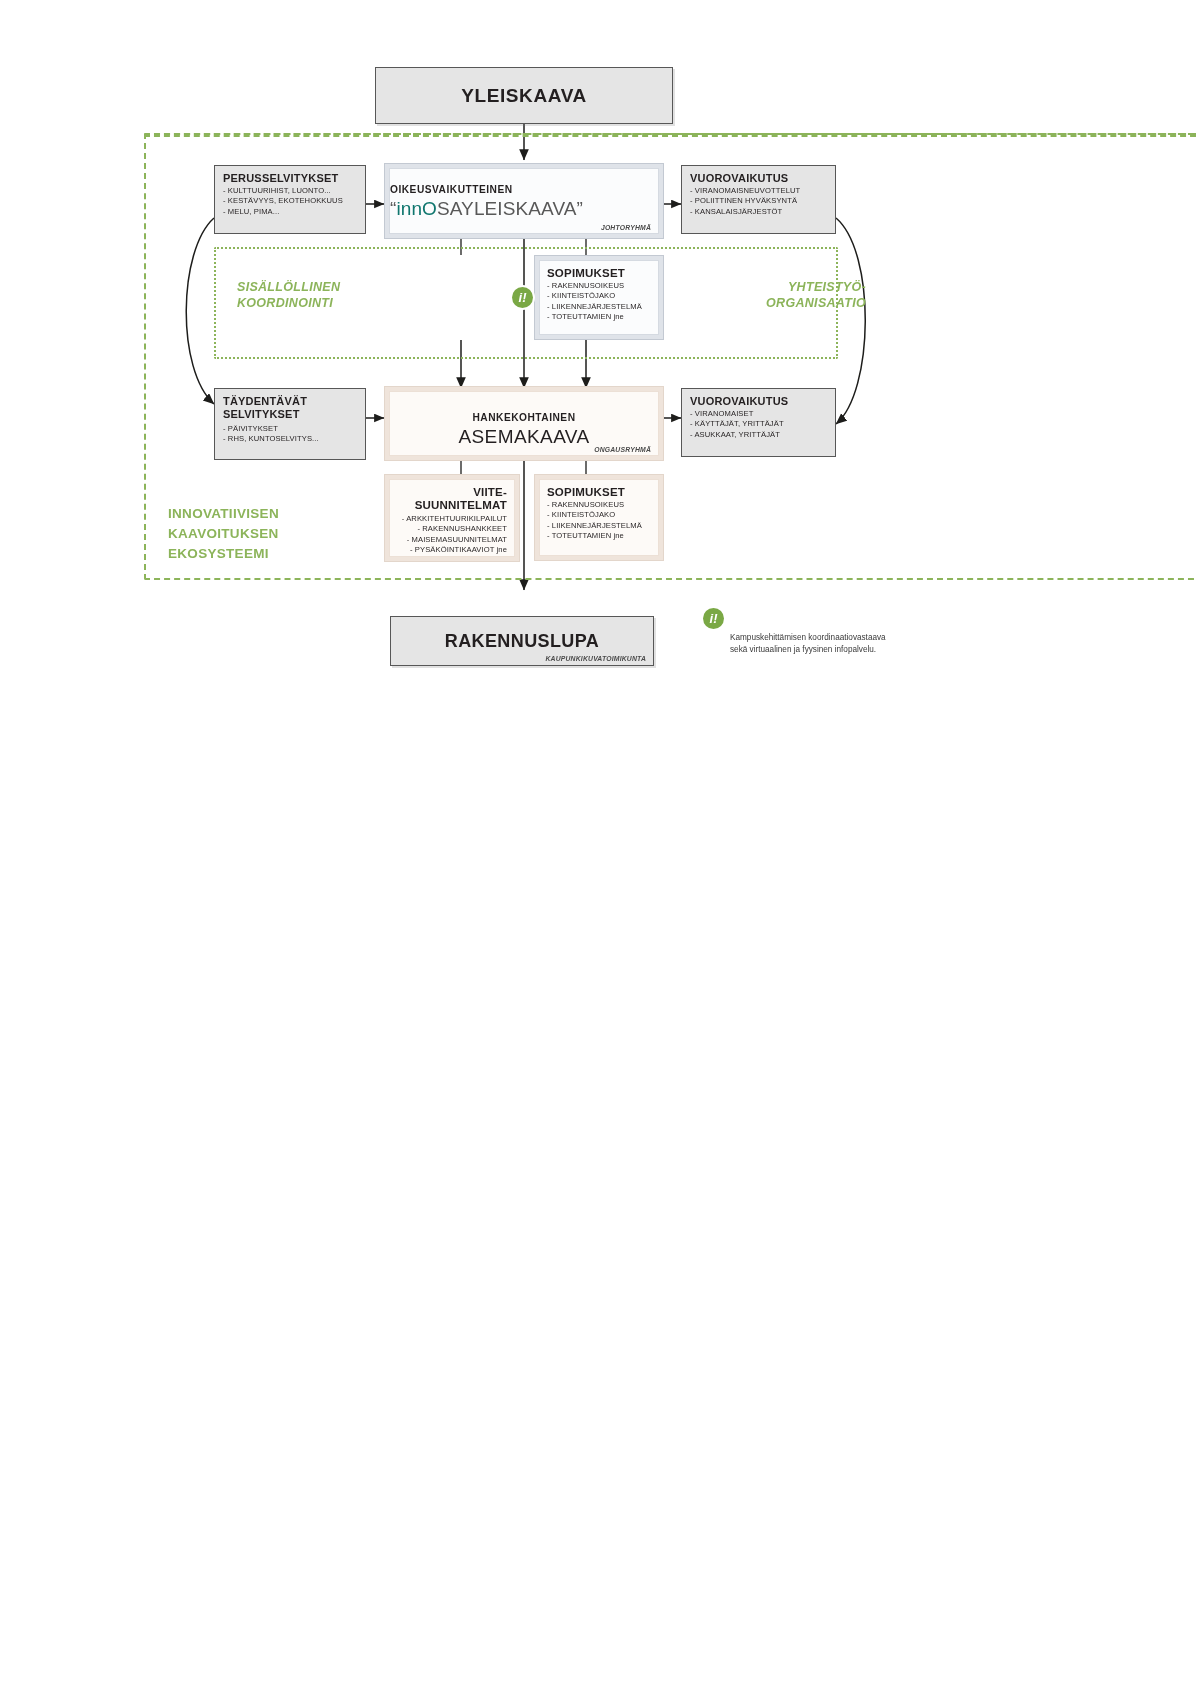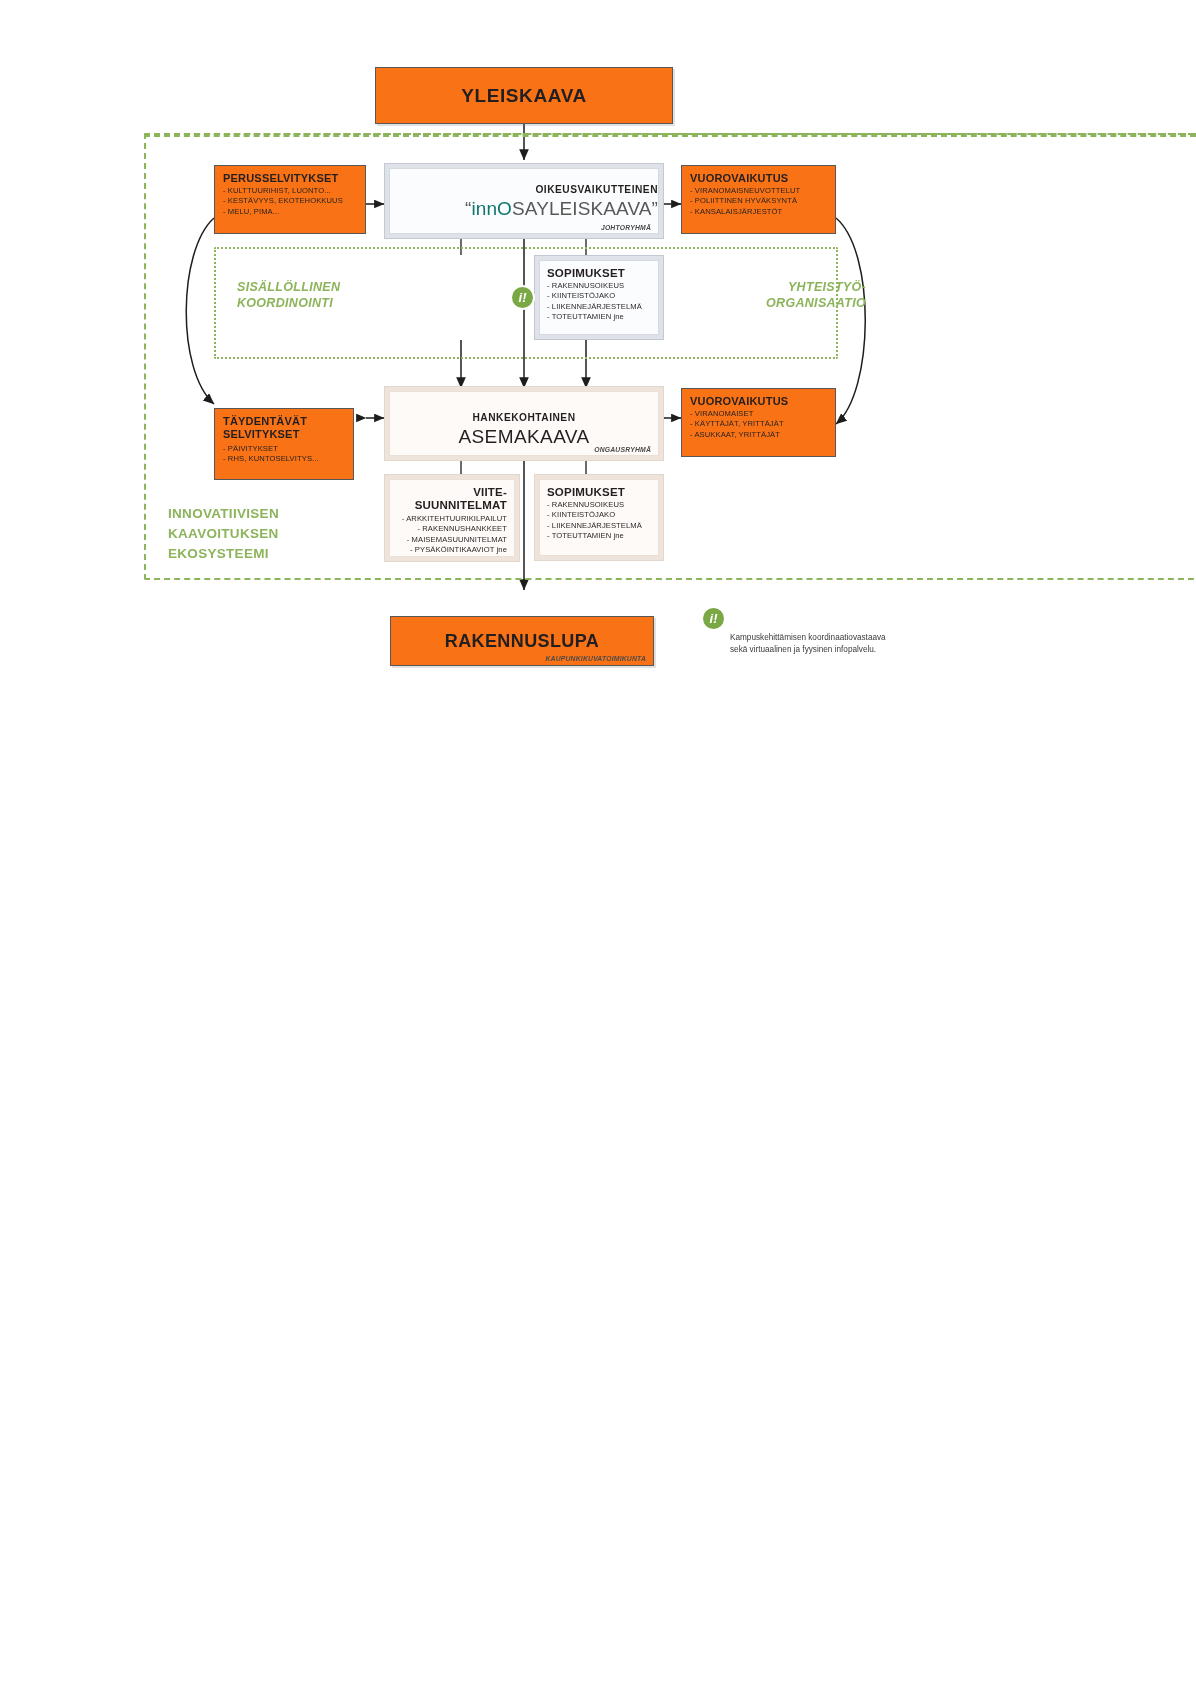--- a/index.html
+++ b/index.html
@@ -3,21 +3,21 @@
 <meta charset="utf-8">
 <style>
   html,body{margin:0;padding:0;background:#ffffff;}
   body{width:1196px;height:1692px;position:relative;font-family:"Liberation Sans",sans-serif;color:#231f20;}
   .stage{position:absolute;left:0;top:0;width:1196px;height:1692px;}
   svg.wires{position:absolute;left:0;top:0;width:1196px;height:1692px;pointer-events:none;}
 
   .box{position:absolute;box-sizing:border-box;}
 
   
-  .plain{border:1.6px solid #575757;background:#f97316;}
+  .plain{border:1.6px solid #575757;background:#e5e5e5;}
   .plain.shadow{box-shadow:2px 2px 0 rgba(120,120,120,.22);}
 
   
   .bluefr{background:#dfe3e9;border:1px solid #c3c9d2;padding:4px;}
   .bluefr>.inner{background:#fbfcfd;border:1px solid #d5dae1;width:100%;height:100%;box-sizing:border-box;}
 
   
   .beigefr{background:#efe4db;border:1px solid #e3d6cb;padding:4px;}
   .beigefr>.inner{background:#fdfaf7;border:1px solid #ece0d6;width:100%;height:100%;box-sizing:border-box;}
 
@@ -93,21 +93,21 @@
   <div class="box plain" style="left:214px;top:165px;width:152px;height:69px;padding:6px 8px;">
     <div class="hd" style="font-size:11px;margin-bottom:2px;">PERUSSELVITYKSET</div>
     <ul class="ul">
       <li>- KULTTUURIHIST, LUONTO...</li>
       <li>- KESTÄVYYS, EKOTEHOKKUUS</li>
       <li>- MELU, PIMA...</li>
     </ul>
   </div>
 
   <div class="box bluefr" style="left:384px;top:163px;width:280px;height:76px;">
-    <div class="inner" style="position:relative;display:flex;flex-direction:column;align-items:flex-end;justify-content:center;">
+    <div class="inner" style="position:relative;display:flex;flex-direction:column;align-items:flex-start;justify-content:center;">
       <div style="font-size:10.2px;font-weight:bold;letter-spacing:.5px;margin-top:2px;">OIKEUSVAIKUTTEINEN</div>
       <div style="font-size:19px;letter-spacing:.1px;margin-top:3px;color:#585858;">
         <span>“</span><span style="font-weight:normal;color:#0f766e;">innO</span><span>SAYLEISKAAVA</span><span>”</span>
       </div>
       <div class="sub" style="position:absolute;right:7px;bottom:2px;">JOHTORYHMÄ</div>
     </div>
   </div>
 
   <div class="box plain" style="left:681px;top:165px;width:155px;height:69px;padding:6px 8px;">
     <div class="hd" style="font-size:11px;margin-bottom:2px;">VUOROVAIKUTUS</div>
@@ -138,21 +138,21 @@
   <div class="greenlbl" style="left:237px;top:279px;width:150px;text-align:left;">
     <span>SISÄLLÖLLINEN</span><br>
     <span>KOORDINOINTI</span>
   </div>
 
   <div class="greenlbl" style="left:706px;top:279px;width:160px;text-align:right;">
     <span>YHTEISTYÖ-</span><br>
     <span>ORGANISAATIO</span>
   </div>
 
-  <div class="box plain" style="left:214px;top:408px;width:140px;height:72px;padding:6px 8px;">
+  <div class="box plain" style="left:214px;top:388px;width:152px;height:72px;padding:6px 8px;">
     <div class="hd" style="font-size:11px;line-height:13px;">
       <span>TÄYDENTÄVÄT</span><br>
       <span>SELVITYKSET</span>
     </div>
     <ul class="ul" style="margin-top:3px;">
       <li>- PÄIVITYKSET</li>
       <li>- RHS, KUNTOSELVITYS...</li>
     </ul>
   </div>
 

